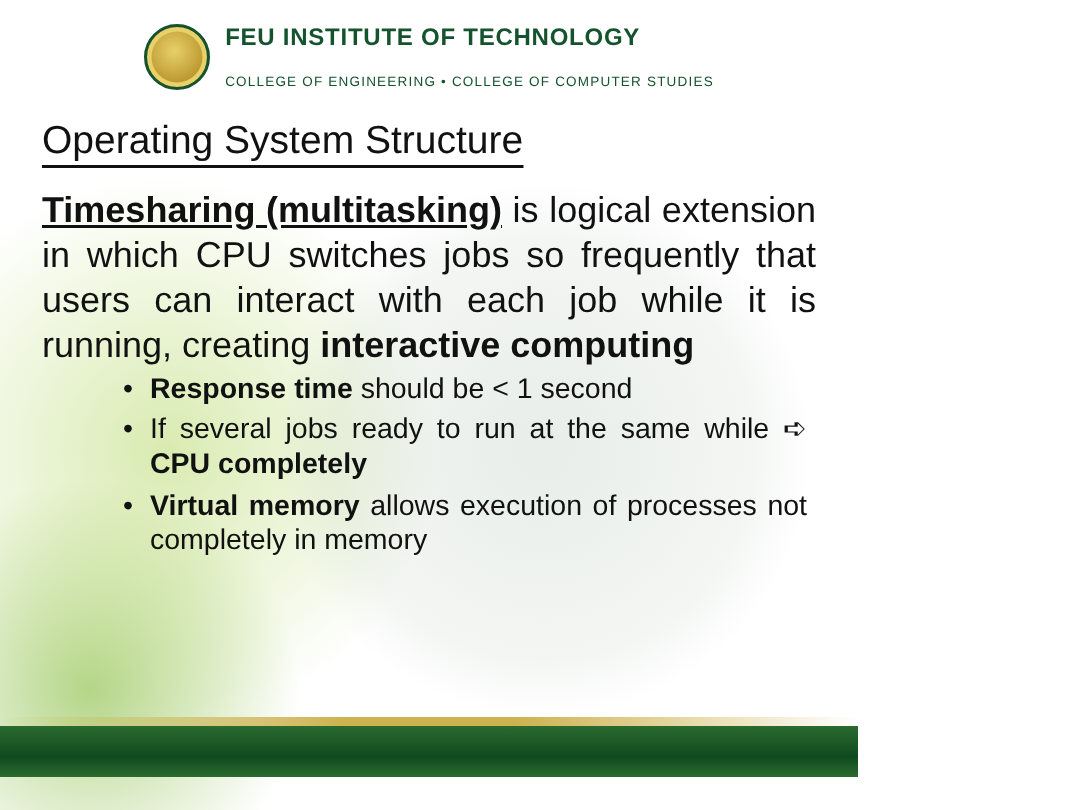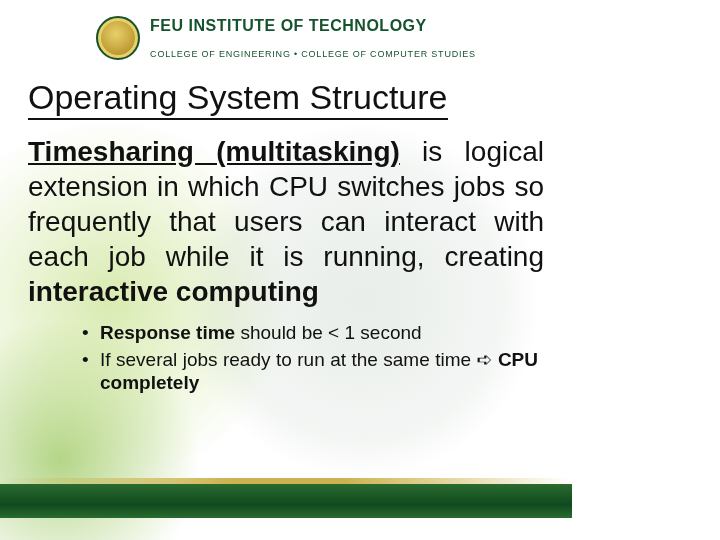--- a/index.html
+++ b/index.html
@@ -77,38 +77,38 @@
   }
   .title {
     font-size: 34px;
     font-weight: 700;
     color: #111;
     border-bottom: 4px solid #111;
     padding-bottom: 2px;
     letter-spacing: 0.5px;
   }
   .subtitle {
-    font-size: 34px;
+    font-size: 26px;
     color: #111;
     margin-top: 8px;
     border-bottom: 2px solid #111;
     display: inline-block;
     padding-bottom: 1px;
   }
   .para {
     margin-top: 14px;
-    font-size: 28px;
+    font-size: 24px;
     color: #111;
     text-align: justify;
     line-height: 1.25;
   }
   .para .lead { font-weight: 700; text-decoration: underline; }
   .para .tail { font-weight: 700; }
   .bullets {
-    margin-top: 12px;
+    margin-top: 2px;
     margin-left: 54px;
     margin-right: 6px;
     list-style: none;
   }
   .bullets li {
     position: relative;
     font-size: 19px;
     color: #111;
     text-align: justify;
     line-height: 1.22;
@@ -150,17 +150,20 @@
 
     <div class="para">
       <span class="lead">Timesharing (multitasking)</span><span> is logical extension in which CPU switches jobs so frequently that users can interact with each job while it is running, creating </span><span class="tail">interactive computing</span>
     </div>
 
     <ul class="bullets">
       <li class="b0">
         <span></span><span class="k1">Response time</span><span> should be &lt; 1 second</span>
       </li>
       <li class="b2">
-        <span>If several jobs ready to run at the same time </span><span class="arrow">➪</span><span class="k1"> CPU completely</span><span></span>
+        <span>If several jobs ready to run at the same while </span><span class="arrow">➪</span><span class="k1"> CPU completely</span><span></span>
+      </li>
+      <li class="b4">
+        <span></span><span class="k1">Virtual memory</span><span> allows execution of processes not completely in memory</span>
       </li>
     </ul>
   </div>
 </div>
 
 </body></html>

